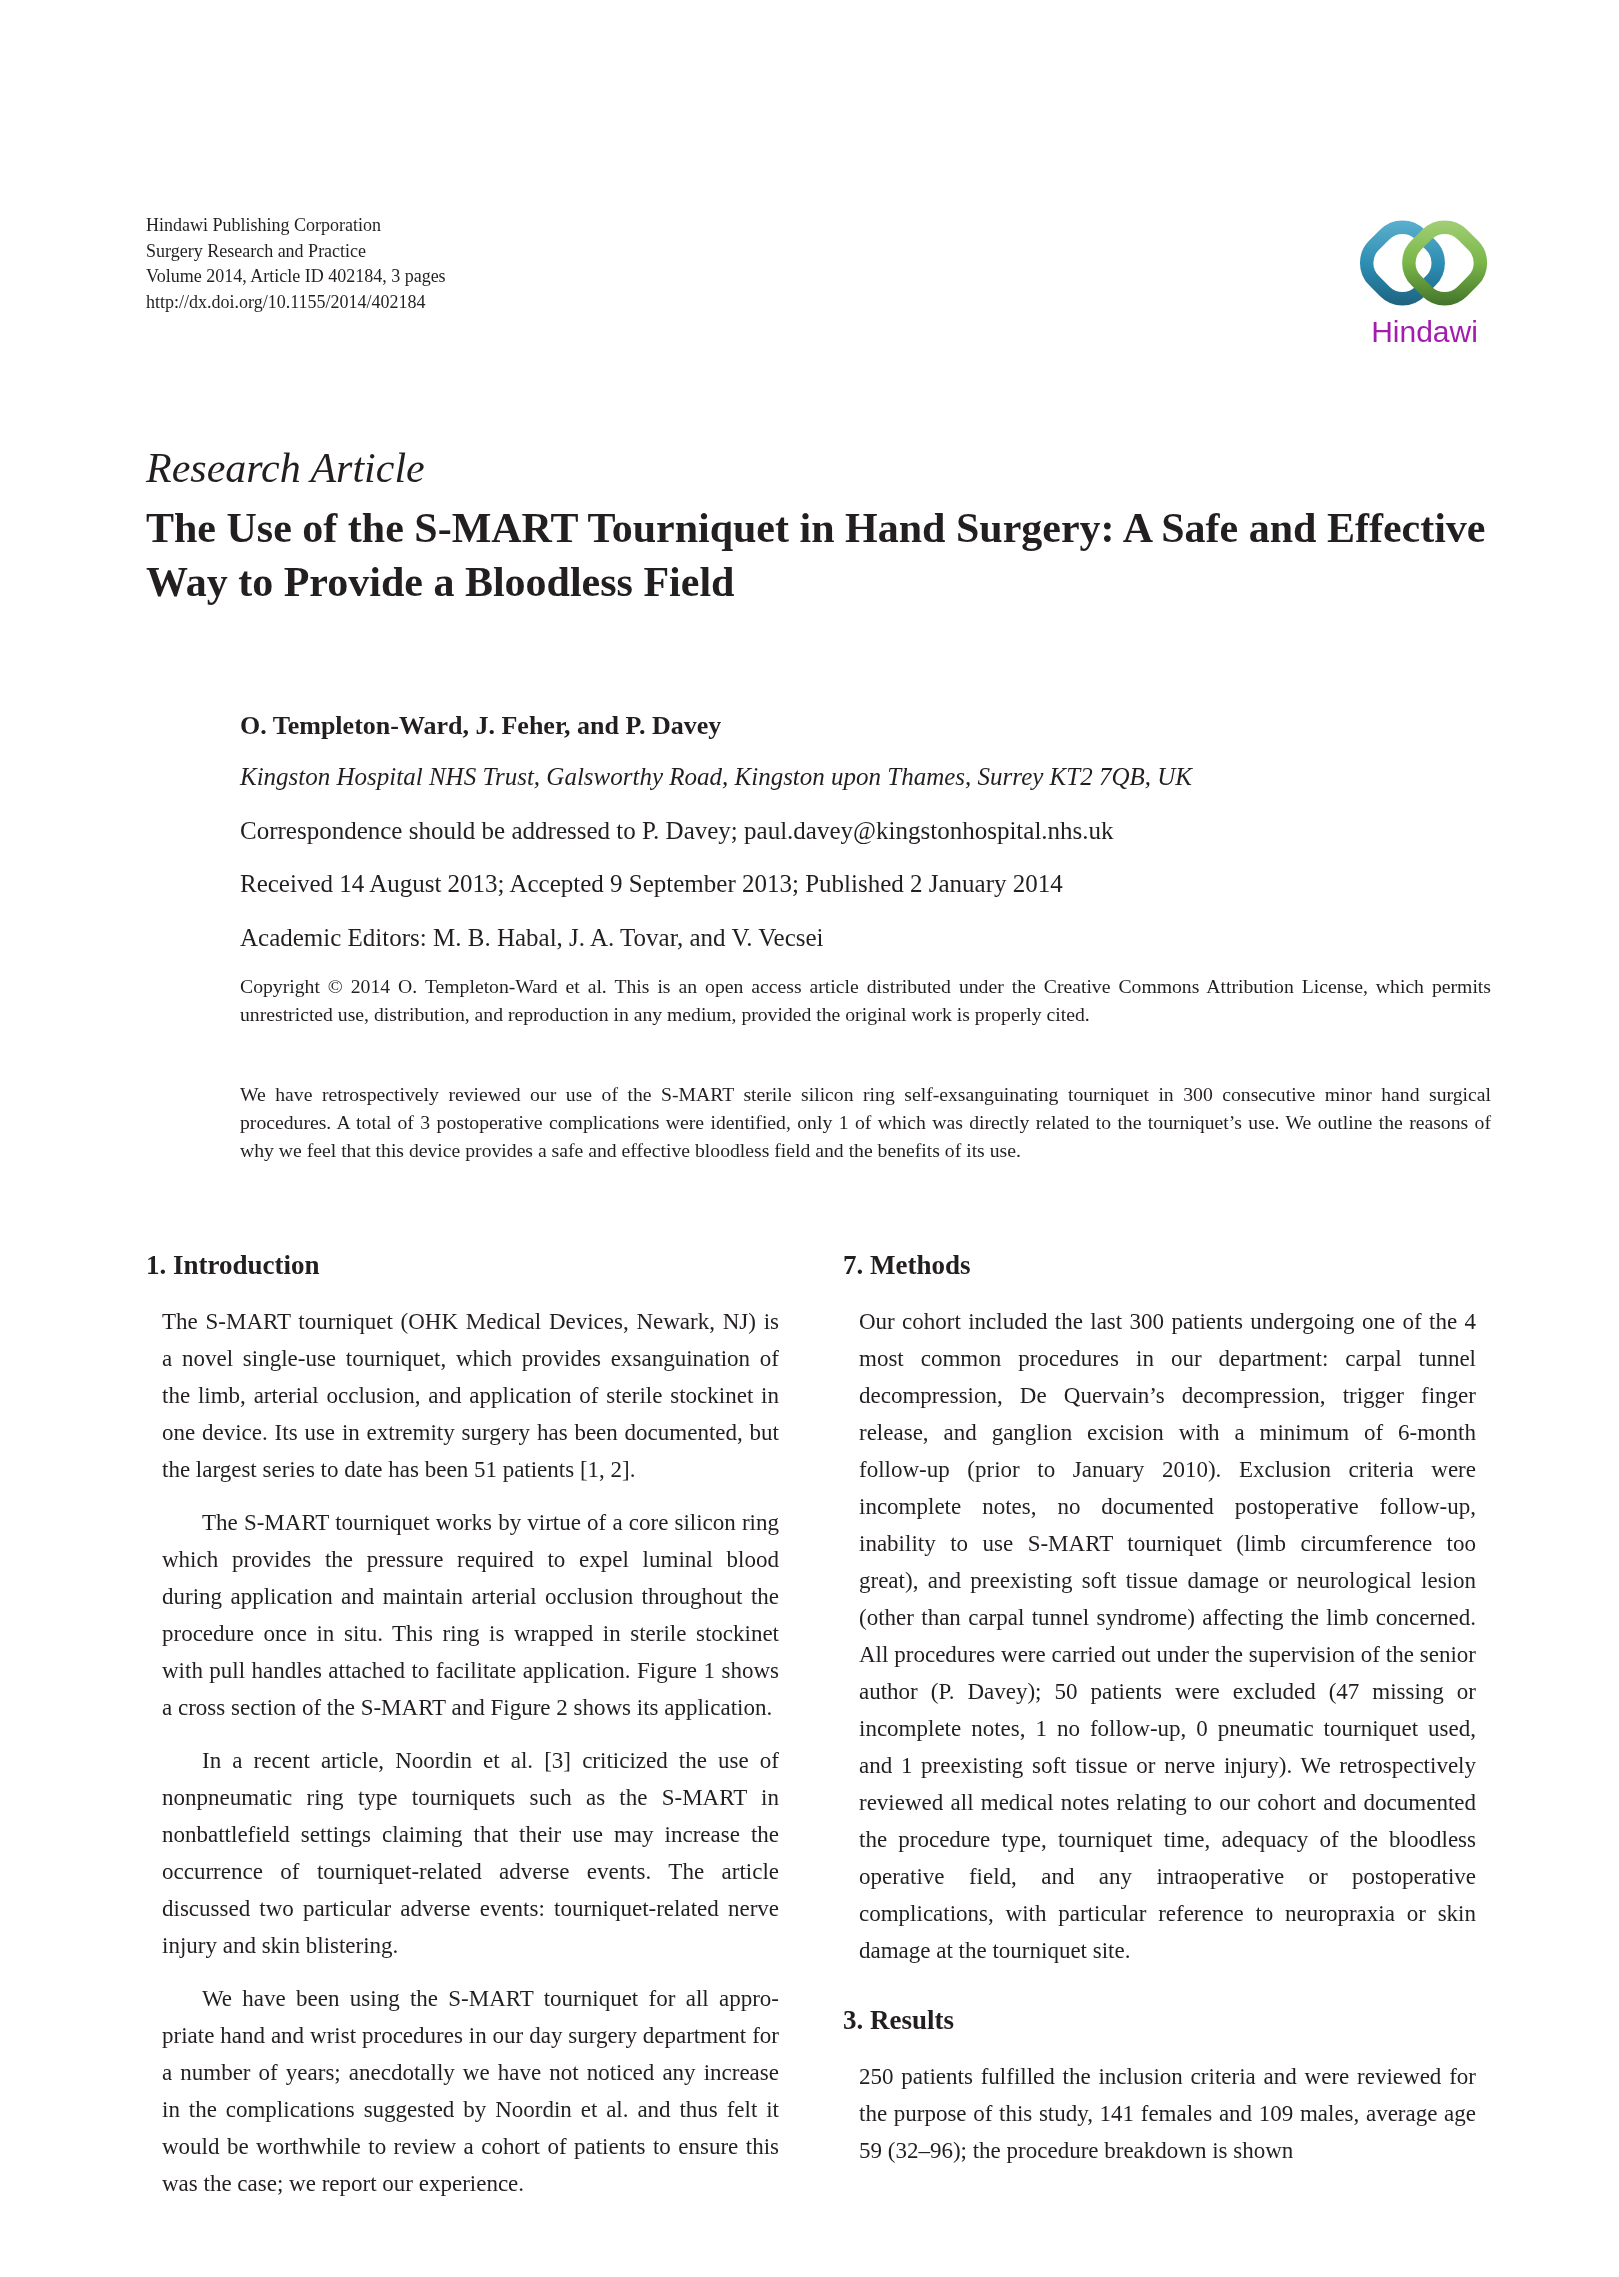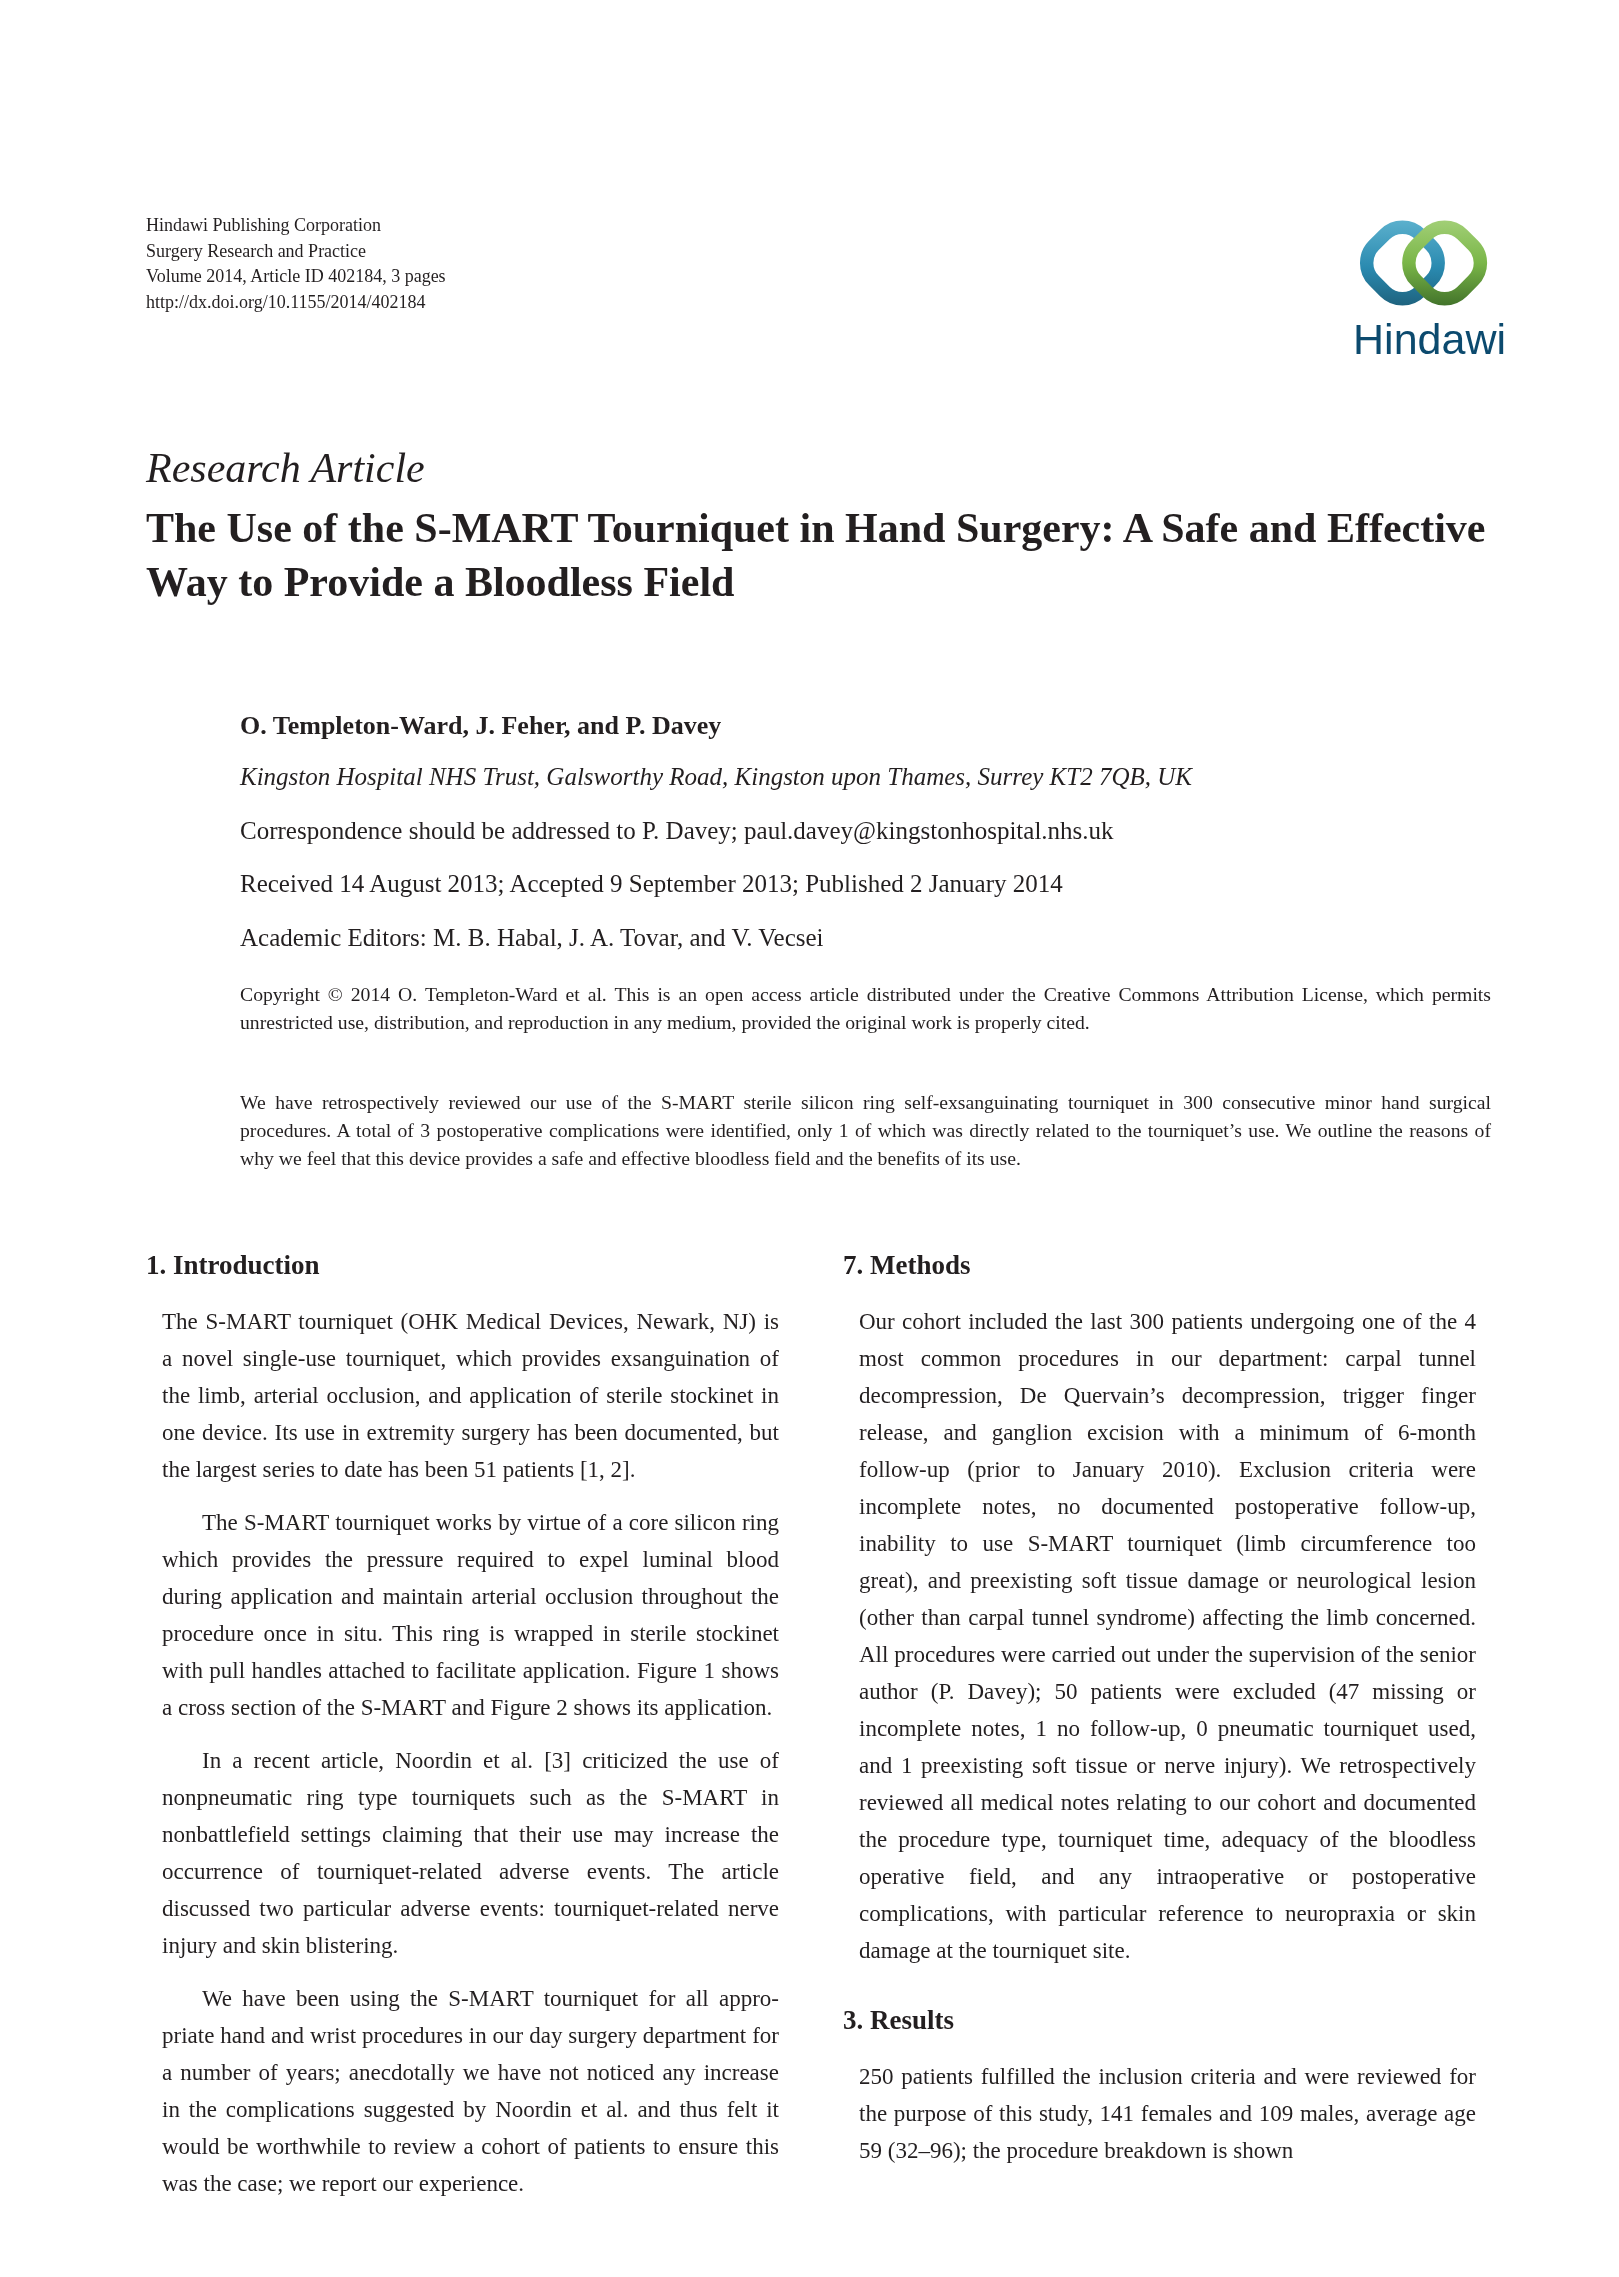--- a/index.html
+++ b/index.html
@@ -30,24 +30,24 @@
     left: 1343px;
     top: 213px;
     width: 163px;
     height: 144px;
   }
   .logo-word {
     position: absolute;
     left: 1343px;
     top: 315px;
     width: 163px;
-    text-align: right;
+    text-align: center;
     font-family: "Liberation Sans", "DejaVu Sans", sans-serif;
-    font-size: 43px;
-    color: #0c4a6e;
+    font-size: 30px;
+    color: #a21caf;
     letter-spacing: 0px;
   }
 
   .article-type {
     position: absolute;
     left: 146px;
     top: 444px;
     font-style: italic;
     font-size: 42px;
     color: #231f20;
@@ -84,21 +84,20 @@
   .dates { top: 870px; }
   .editors { top: 924px; }
 
   .block {
     position: absolute;
     left: 240px;
     width: 1251px;
     font-size: 19.7px;
     line-height: 28px;
     text-align: justify;
-    margin-top: 8px;
   }
   .copyright { top: 972px; }
   .abstract { top: 1080px; }
 
   .col {
     position: absolute;
     top: 1249px;
     width: 649px;
   }
   .col-left { left: 146px; }

